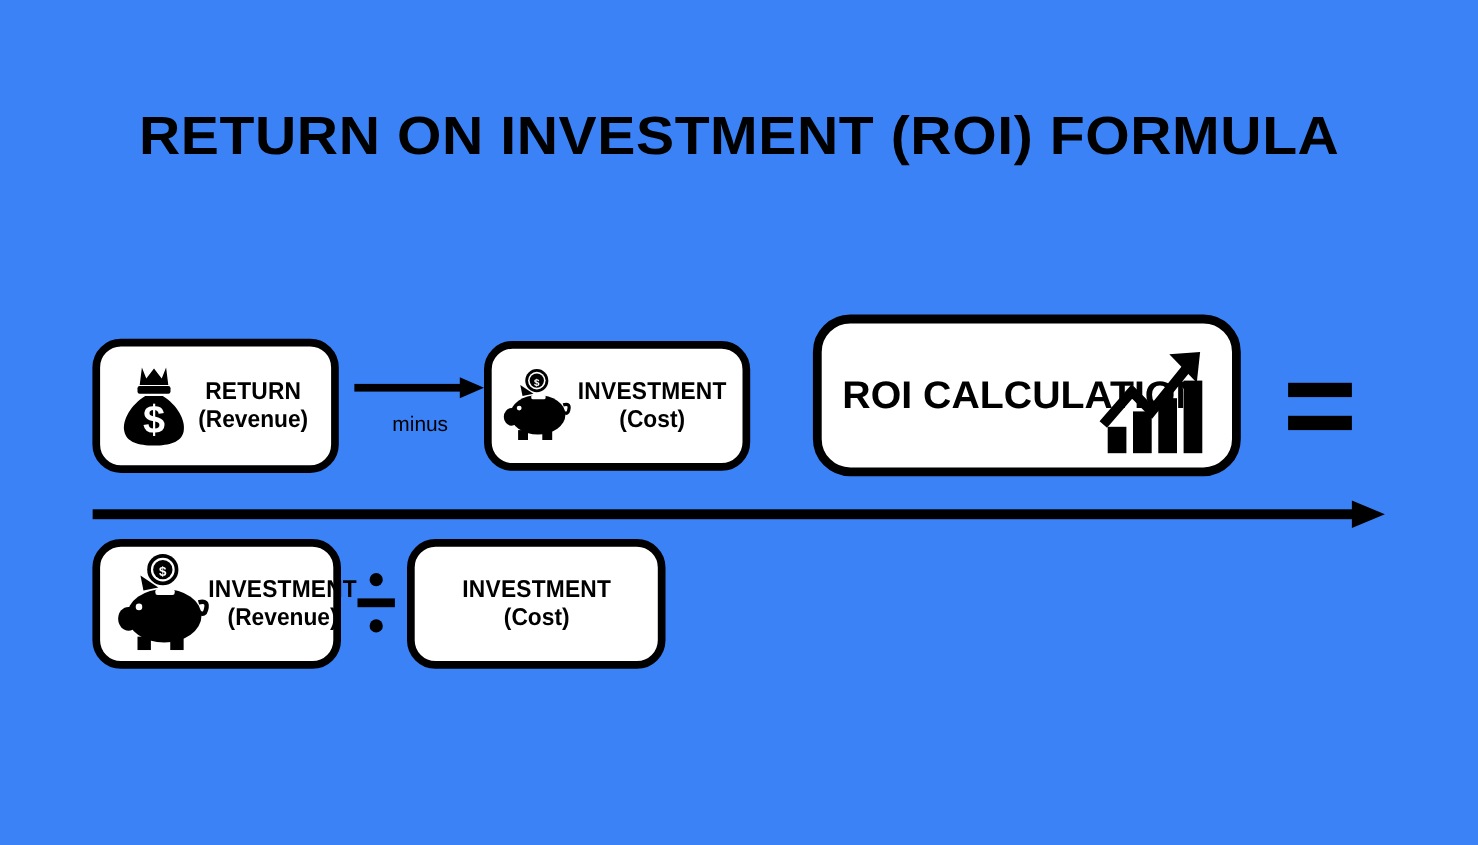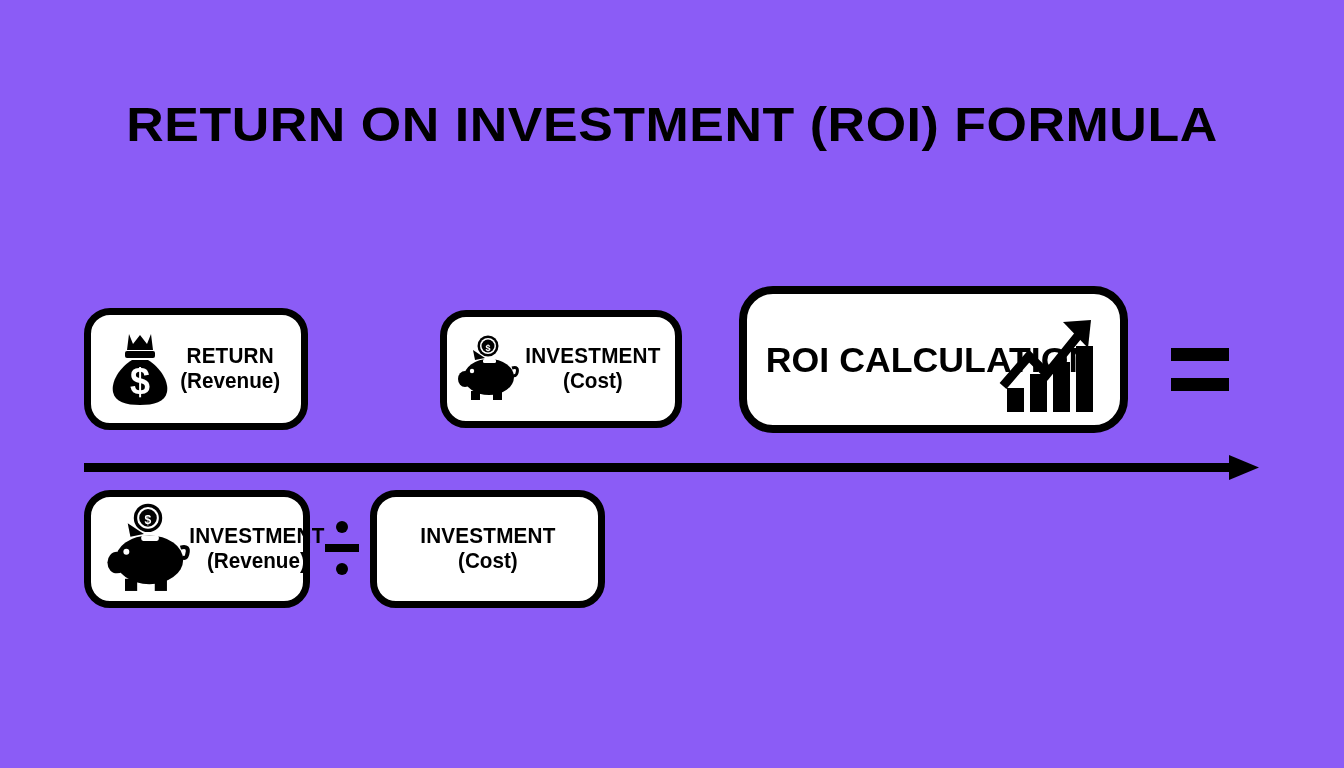--- a/index.html
+++ b/index.html
@@ -8,21 +8,21 @@
     padding: 0;
     background: #ffffff;
   }
   body {
     font-family: "Liberation Sans", sans-serif;
   }
   #canvas {
     position: relative;
     width: 1344px;
     height: 768px;
-    background: #8b5cf6;
+    background: #3b82f6;
     overflow: hidden;
   }
 
   
   .title {
     position: absolute;
     left: 0;
     top: 96px;
     width: 1344px;
     text-align: center;
@@ -162,20 +162,27 @@
       <path d="M23 28 C10 36 2 50 4 60 C6 70 17 73 31 73 C45 73 56 70 58 60 C60 50 52 36 39 28 Z" fill="#000"></path>
 
       <text x="31" y="62" font-family="'Liberation Sans',sans-serif" font-size="36" font-weight="700" fill="#fff" text-anchor="middle">$</text>
     </svg>
     <div class="box-label">
       <span class="lbl-main">RETURN</span>
       <span class="lbl-sub">(Revenue)</span>
     </div>
   </div>
 
+  <div class="minus-group">
+    <svg width="120" height="26" viewBox="0 0 120 26" style="position:absolute;left:0;top:2px;">
+      <rect x="0" y="9" width="98" height="7" fill="#000"></rect>
+      <path d="M96 3 L118 12.5 L96 22 Z" fill="#000"></path>
+    </svg>
+    <div class="minus-label">minus</div>
+  </div>
 
   <div class="box" style="left:440px; top:310px; width:242px; height:118px;">
     <svg class="icon" width="62" height="68" viewBox="0 0 62 68" style="margin-right:2px;">
 
       <circle cx="31" cy="11" r="10.5" fill="#000"></circle>
       <circle cx="31" cy="11" r="8" fill="#fff"></circle>
       <circle cx="31" cy="11" r="6.5" fill="#000"></circle>
       <text x="31" y="15.5" font-family="'Liberation Sans',sans-serif" font-size="9" font-weight="700" fill="#fff" text-anchor="middle">$</text>
 
       <ellipse cx="32" cy="42" rx="25" ry="18" fill="#000"></ellipse>

